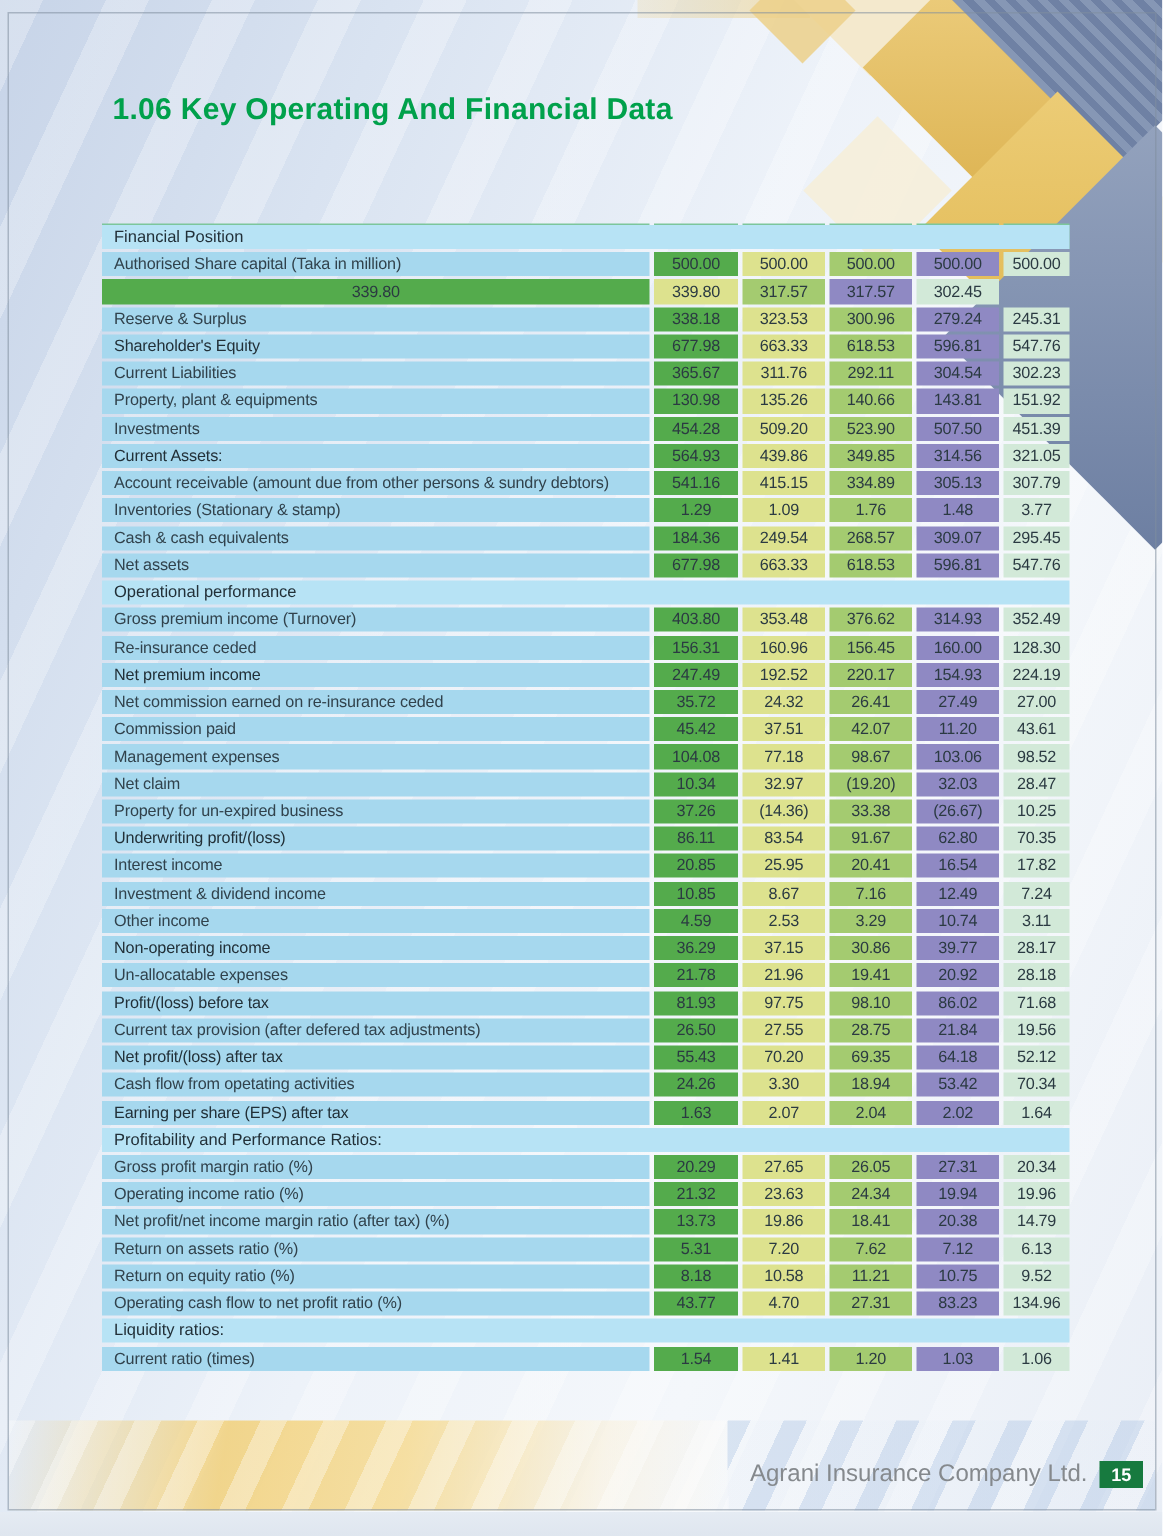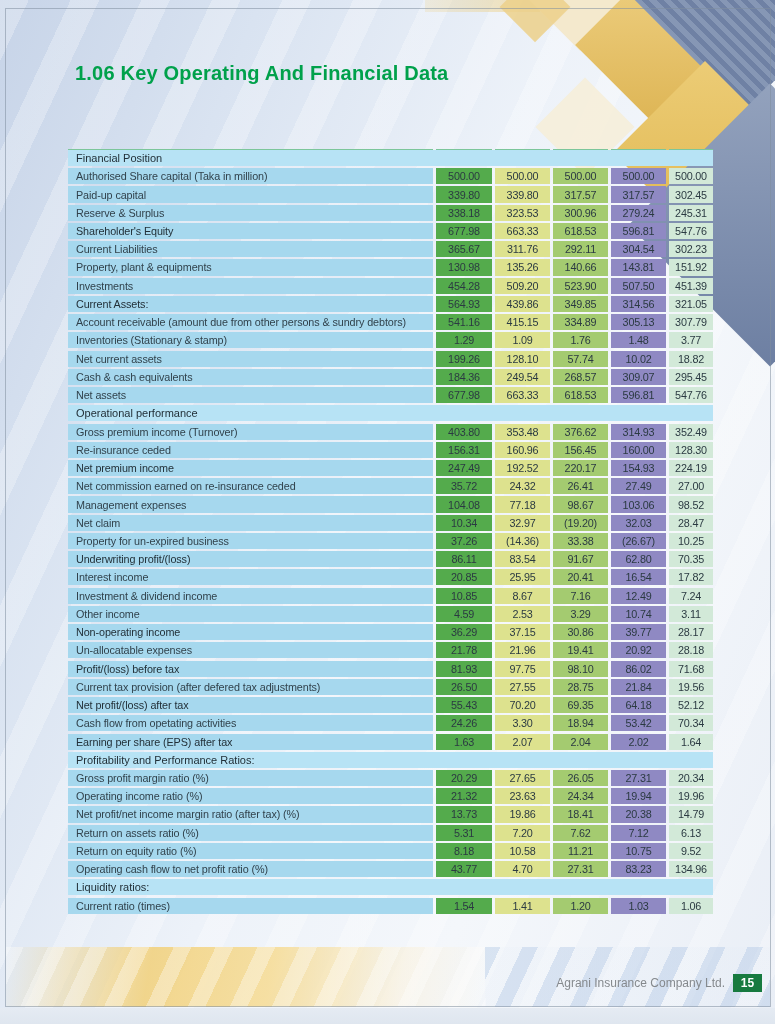--- a/index.html
+++ b/index.html
@@ -85,21 +85,21 @@
   .tval { font-size:10.8px; color:#2b3a42; justify-content:center; letter-spacing:-.2px; }
   .y0 { background:var(--col-2024, #54AB4C); }
   .y1 { background:var(--col-2023, #DDE28E); }
   .y2 { background:var(--col-2022, #A4CB70); }
   .y3 { background:var(--col-2021, #8F89C3); }
   .y4 { background:var(--col-2020, #D2E9D8); }
 
   
   .footer { position:absolute; top:973px; right:13px; height:20px;
     display:flex; align-items:center; gap:8px; z-index:7; }
-  .footer-company { font-size:12px; color:var(--footer-text, #85898D); }
+  .footer-company { font-size:16px; color:var(--footer-text, #85898D); }
   .page-badge { min-width:29px; height:18px; padding:0 4px;
     background:var(--badge-green, #177A3F); color:#ffffff;
     font-size:12px; font-weight:bold; display:flex; align-items:center; justify-content:center; }
 </style>
 </head>
 <body>
 
 <div class="page" style="--title-green: #00A14B; --header-bg: #7CC69B; --header-text: #1C352B; --row-bg: #A6D8EE; --section-bg: #B7E3F5; --col-2024: #54AB4C; --col-2023: #DDE28E; --col-2022: #A4CB70; --col-2021: #8F89C3; --col-2020: #D2E9D8; --badge-green: #177A3F; --footer-text: #85898D;">
 
   <div class="deco-top-right">
@@ -135,21 +135,20 @@
         </div>
         <div class="trow grid">
           <div class="tlabel">Authorised Share capital (Taka in million)</div>
           <div class="tval y0">500.00</div>
           <div class="tval y1">500.00</div>
           <div class="tval y2">500.00</div>
           <div class="tval y3">500.00</div>
           <div class="tval y4">500.00</div>
         </div>
         <div class="trow grid">
-          <div class="tlabel">Paid-up capital</div>
           <div class="tval y0">339.80</div>
           <div class="tval y1">339.80</div>
           <div class="tval y2">317.57</div>
           <div class="tval y3">317.57</div>
           <div class="tval y4">302.45</div>
         </div>
         <div class="trow grid">
           <div class="tlabel">Reserve &amp; Surplus</div>
           <div class="tval y0">338.18</div>
           <div class="tval y1">323.53</div>
@@ -207,28 +206,20 @@
         </div>
         <div class="trow grid">
           <div class="tlabel">Inventories (Stationary &amp; stamp)</div>
           <div class="tval y0">1.29</div>
           <div class="tval y1">1.09</div>
           <div class="tval y2">1.76</div>
           <div class="tval y3">1.48</div>
           <div class="tval y4">3.77</div>
         </div>
         <div class="trow grid">
-          <div class="tlabel">Net current assets</div>
-          <div class="tval y0">199.26</div>
-          <div class="tval y1">128.10</div>
-          <div class="tval y2">57.74</div>
-          <div class="tval y3">10.02</div>
-          <div class="tval y4">18.82</div>
-        </div>
-        <div class="trow grid">
           <div class="tlabel">Cash &amp; cash equivalents</div>
           <div class="tval y0">184.36</div>
           <div class="tval y1">249.54</div>
           <div class="tval y2">268.57</div>
           <div class="tval y3">309.07</div>
           <div class="tval y4">295.45</div>
         </div>
         <div class="trow grid">
           <div class="tlabel">Net assets</div>
           <div class="tval y0">677.98</div>
@@ -266,20 +257,28 @@
         </div>
         <div class="trow grid">
           <div class="tlabel">Net commission earned on re-insurance ceded</div>
           <div class="tval y0">35.72</div>
           <div class="tval y1">24.32</div>
           <div class="tval y2">26.41</div>
           <div class="tval y3">27.49</div>
           <div class="tval y4">27.00</div>
         </div>
         <div class="trow grid">
+          <div class="tlabel">Commission paid</div>
+          <div class="tval y0">45.42</div>
+          <div class="tval y1">37.51</div>
+          <div class="tval y2">42.07</div>
+          <div class="tval y3">11.20</div>
+          <div class="tval y4">43.61</div>
+        </div>
+        <div class="trow grid">
           <div class="tlabel">Management expenses</div>
           <div class="tval y0">104.08</div>
           <div class="tval y1">77.18</div>
           <div class="tval y2">98.67</div>
           <div class="tval y3">103.06</div>
           <div class="tval y4">98.52</div>
         </div>
         <div class="trow grid">
           <div class="tlabel">Net claim</div>
           <div class="tval y0">10.34</div>

